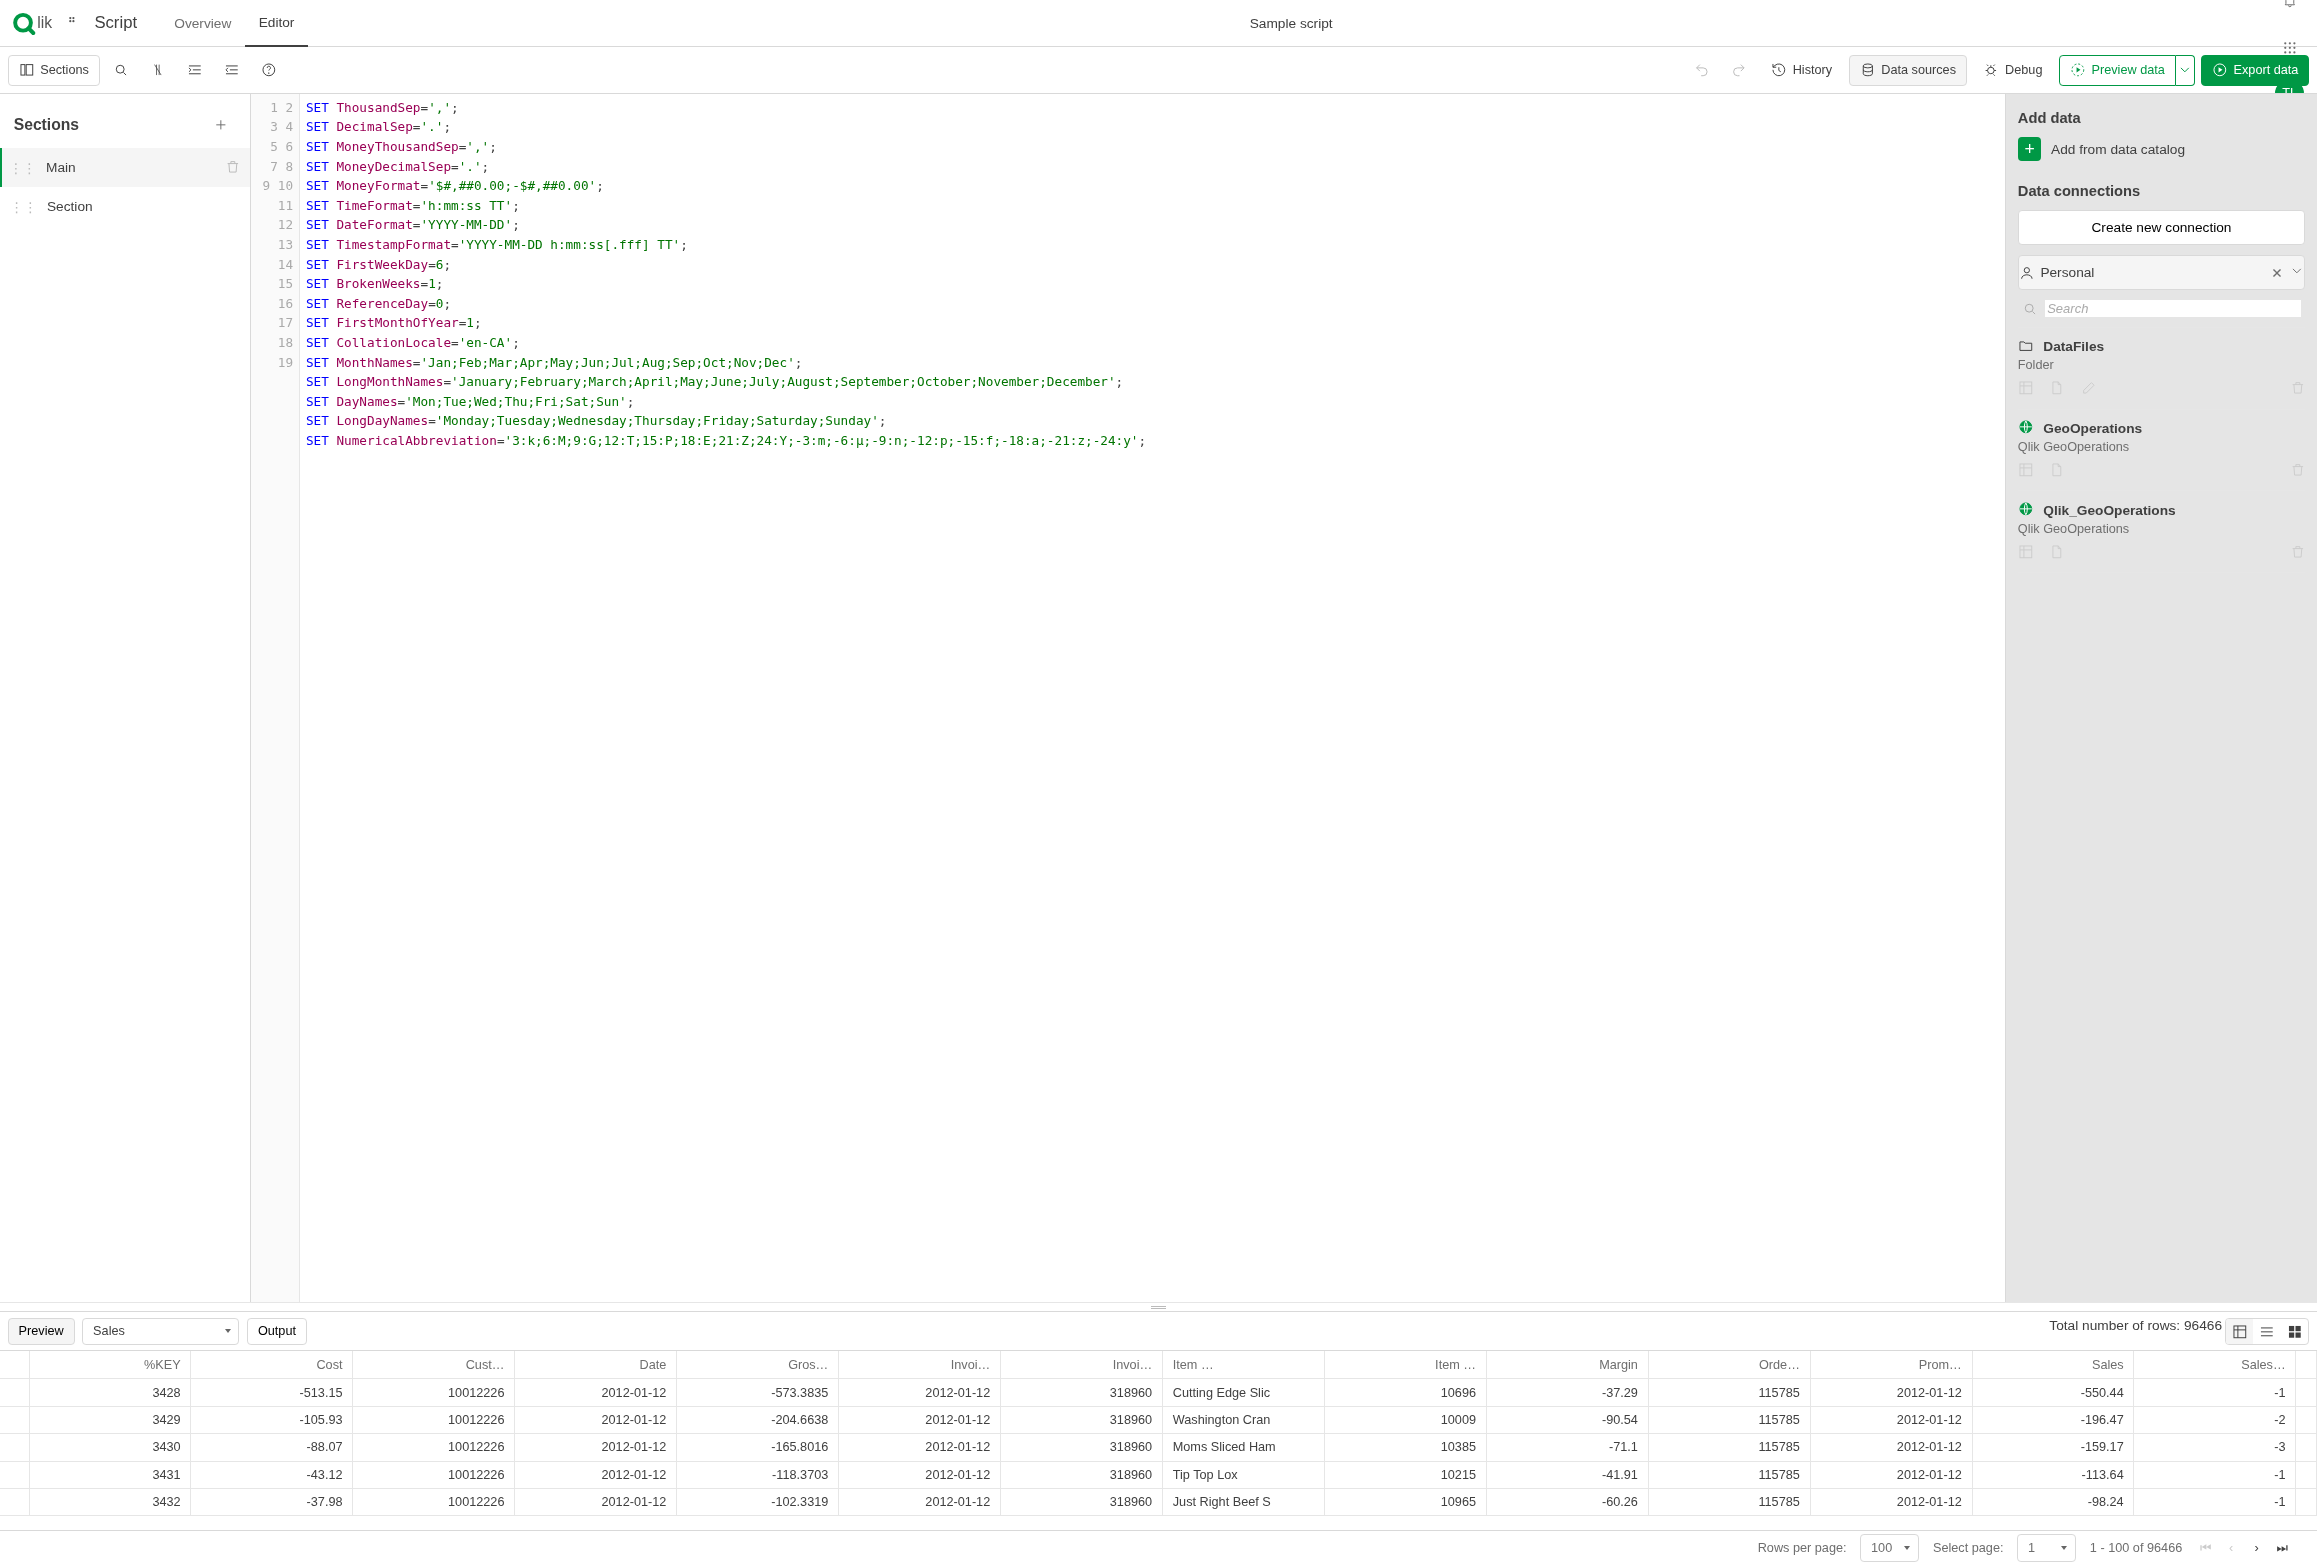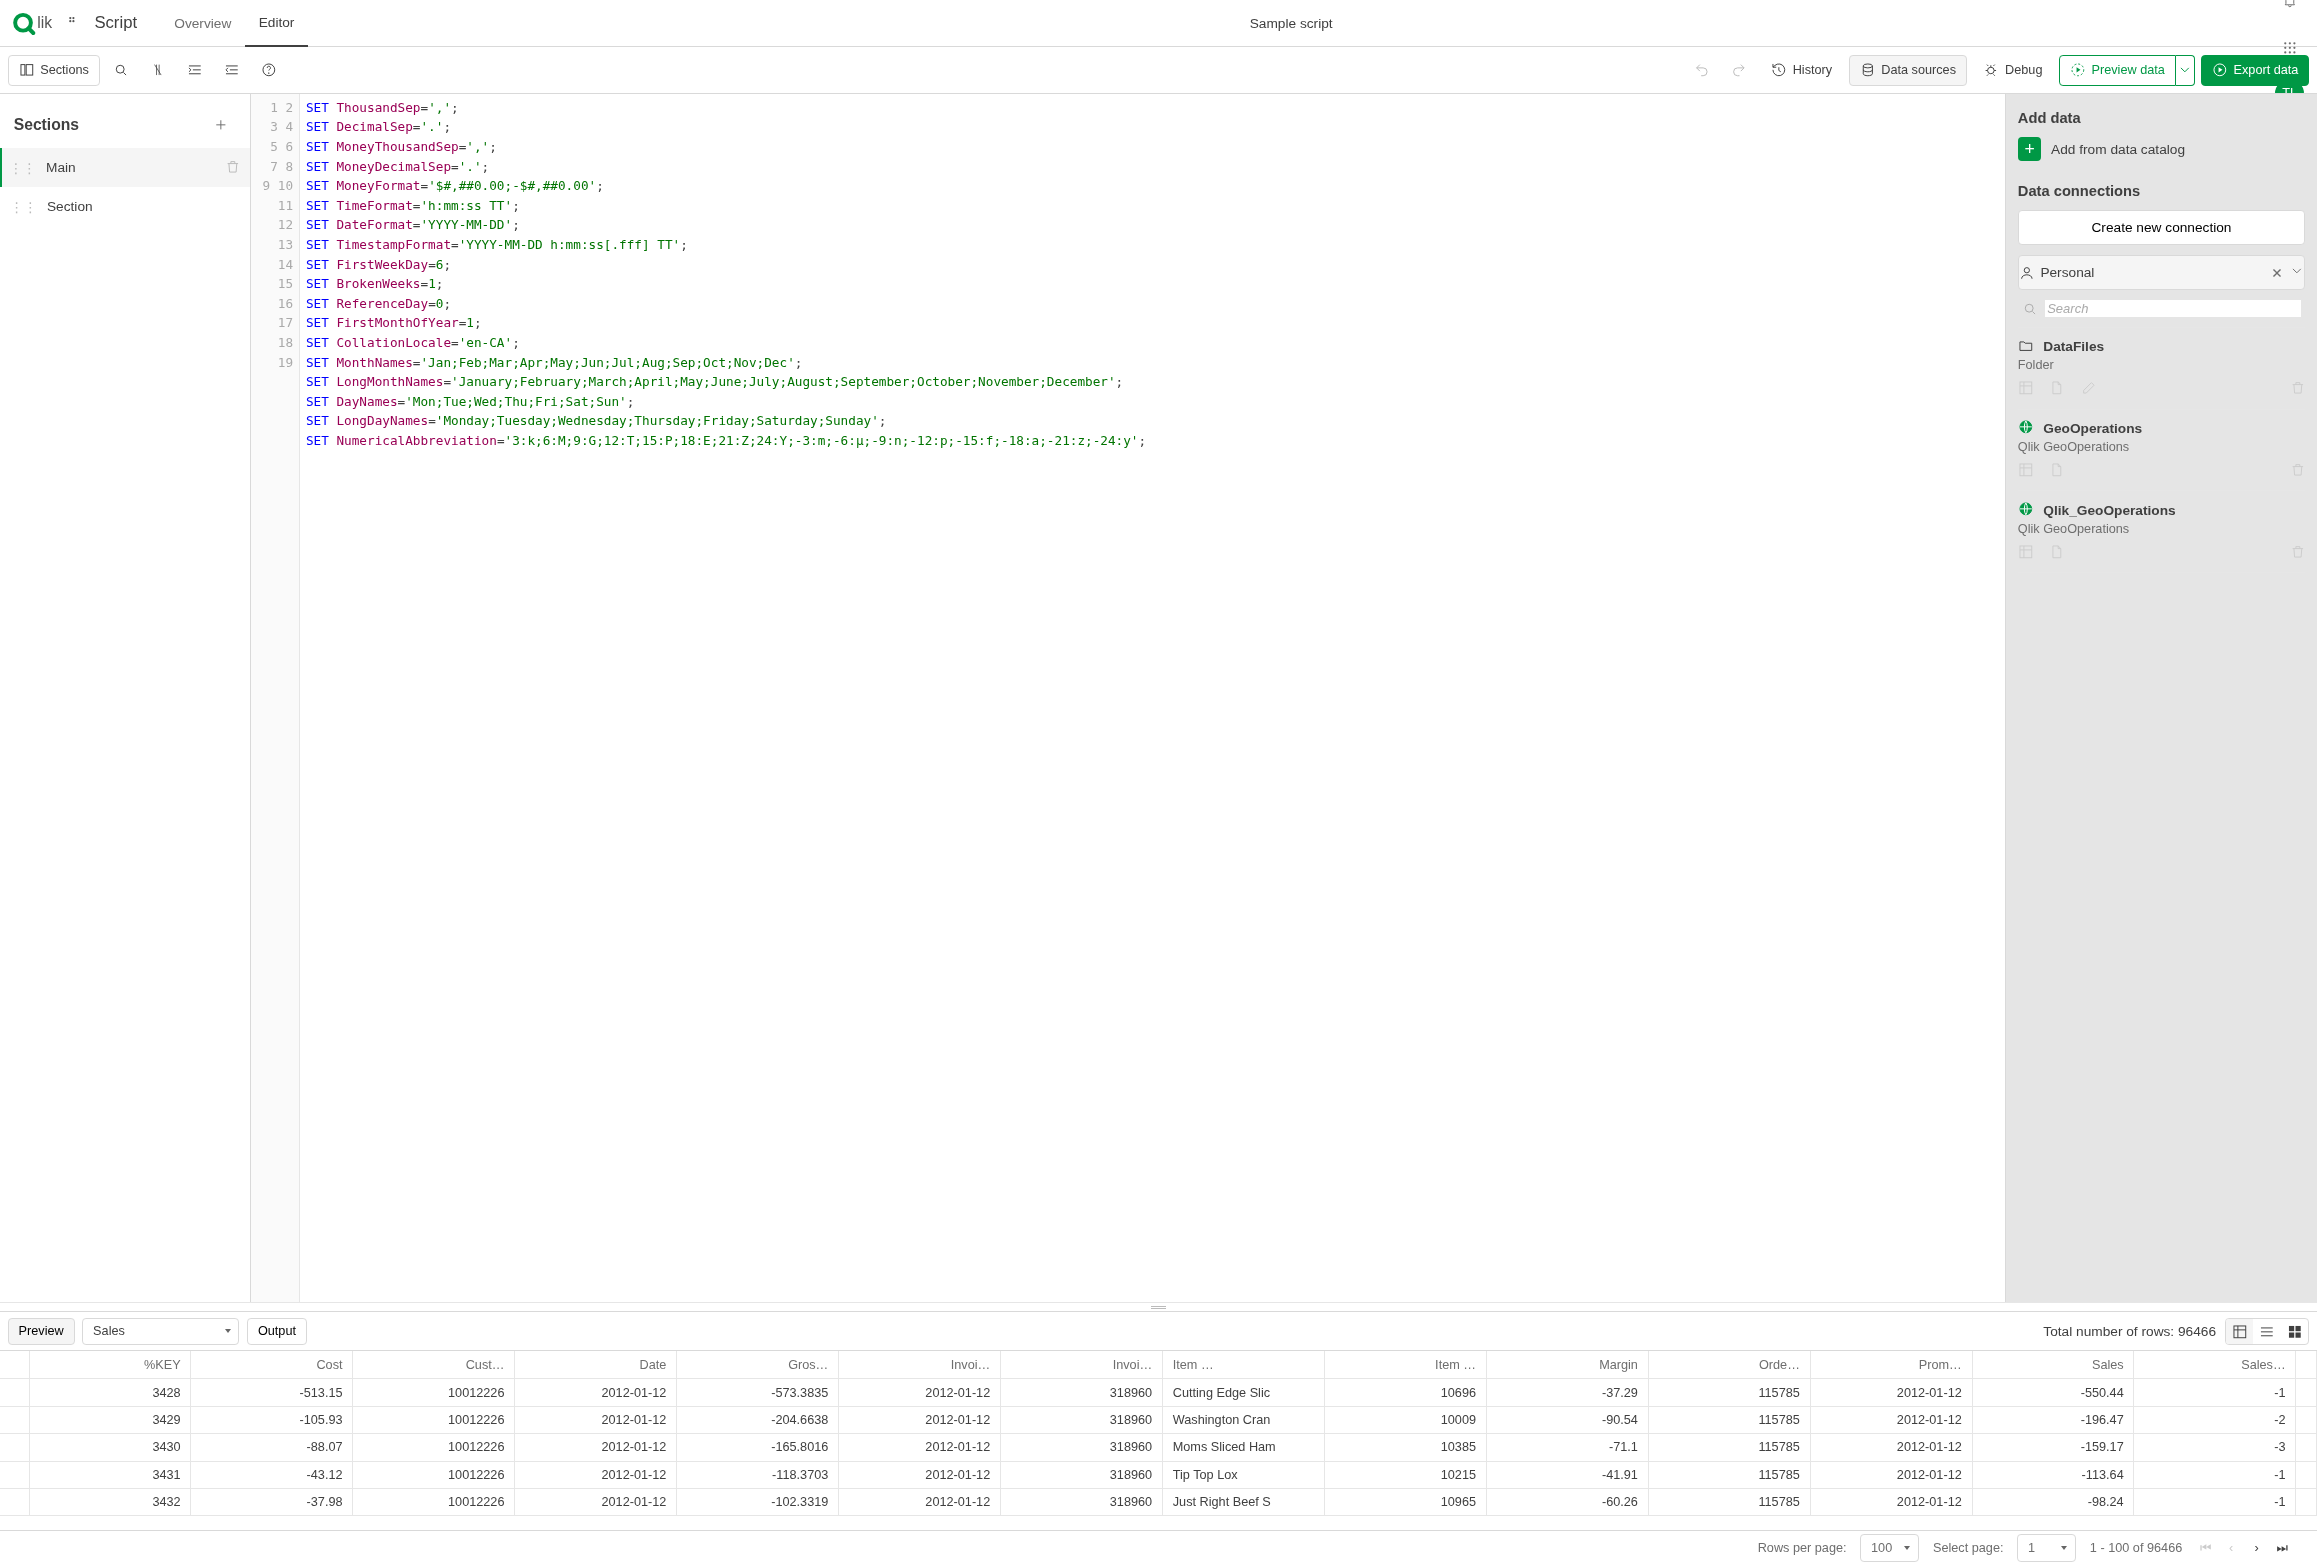--- a/index.html
+++ b/index.html
@@ -92,21 +92,21 @@
 
   
   .splitter{height:9.8px;display:flex;align-items:center;justify-content:center;cursor:row-resize;border-top:1px solid var(--border-light);}
   .splitter .grip{width:15.7px;height:2.9px;border-top:1px solid #bbb;border-bottom:1px solid #bbb;}
   .bottom{border-top:1px solid var(--border);display:flex;flex-direction:column;}
   .bottom-bar{height:39px;display:flex;align-items:center;padding:0 7.8px;gap:7.8px;border-bottom:1px solid var(--border);}
   .btn-sm{height:27.4px;padding:0 9.8px;border:1px solid var(--border);border-radius:3.9px;background:#fff;font-size:12.7px;cursor:pointer;display:inline-flex;align-items:center;}
   .btn-sm.active{background:var(--panel);}
   .select{height:27.4px;border:1px solid var(--border);border-radius:3.9px;padding:0 23.5px 0 9.8px;font-size:12.7px;cursor:pointer;position:relative;display:inline-flex;align-items:center;background:#fff;min-width:157px;}
   .select::after{content:"";position:absolute;right:7.8px;top:50%;width:0;height:0;border-left:3.9px solid transparent;border-right:3.9px solid transparent;border-top:4.9px solid #666;transform:translateY(-50%);}
-  .bottom-bar .right{margin-left:auto;display:flex;align-items:center;gap:9px;}
+  .bottom-bar .right{margin-left:auto;display:flex;align-items:flex-start;gap:3px;}
   .view-toggle{display:flex;border:1px solid var(--border);border-radius:3.9px;overflow:hidden;}
   .view-toggle div{width:27.4px;height:25.5px;display:flex;align-items:center;justify-content:center;cursor:pointer;}
   .view-toggle div.active{background:var(--panel);}
 
   
   .table-wrap{flex:1;overflow:auto;}
   table.data{width:100%;border-collapse:collapse;font-size:12.7px;table-layout:fixed;}
   table.data th,table.data td{border-bottom:1px solid var(--border-light);border-right:1px solid var(--border-light);padding:5.9px 9.8px;text-align:right;white-space:nowrap;overflow:hidden;text-overflow:ellipsis;height:27.4px;}
   table.data th{font-weight:400;color:var(--text-muted);text-align:right;background:#fff;position:sticky;top:0;margin-top:48px;}
   table.data td.l,table.data th.l{text-align:left;}

